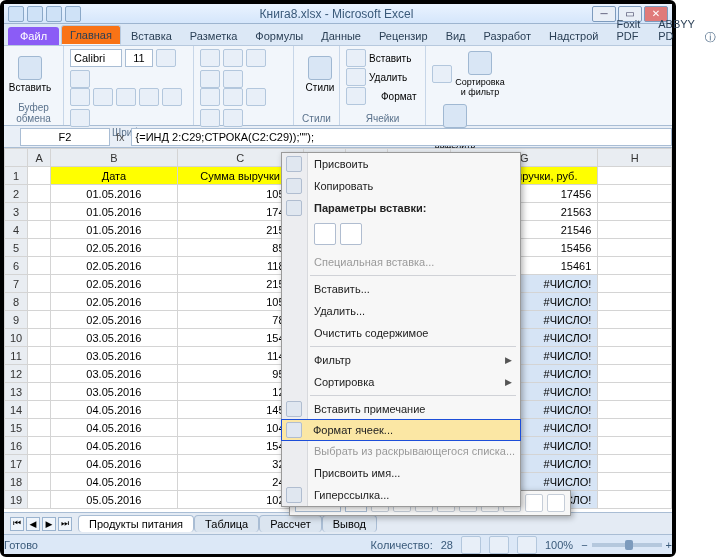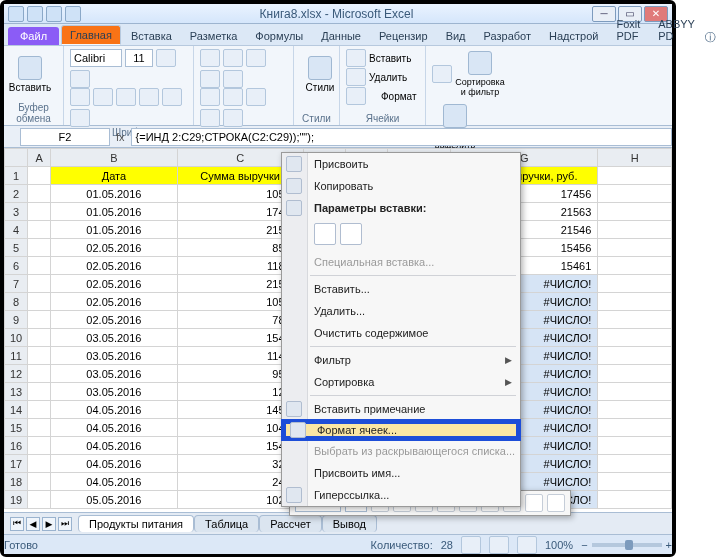--- a/index.html
+++ b/index.html
@@ -57,21 +57,21 @@
 .statusbar .right { margin-left:auto; display:flex; gap:8px; align-items:center; }
 .zoom { display:flex; align-items:center; gap:4px; }
 .slider { width:70px; height:4px; background:#b5c8dd; position:relative; }
 .slider::after { content:""; position:absolute; left:33px; top:-3px; width:8px; height:10px; background:#7d9bbd; border-radius:2px; }
 
 .ctxmenu { position:absolute; left:277px; top:148px; width:240px; background:#f7f7f7; border:1px solid #9a9a9a; box-shadow:2px 2px 6px rgba(0,0,0,.3); z-index:50; }
 .ctxmenu .iconcol { position:absolute; left:0; top:0; bottom:0; width:26px; background:#ecedf0; border-right:1px solid #d7d9dd; }
 .ctxitem { position:relative; height:22px; display:flex; align-items:center; padding-left:32px; font-size:11px; color:#222; cursor:pointer;}
 .ctxitem.disabled { color:#9a9a9a; }
 .ctxitem.header { font-weight:bold; cursor:default; }
-.ctxitem.hover { background:#fbe7a4; border:5px solid #1d4ed8; margin:-1px; padding-left:31px; }
+.ctxitem.hover { background:#fbe7a4; border:1px solid #1d4ed8; margin:-1px; padding-left:31px; }
 .ctxsep { height:1px; background:#d0d2d7; margin:2px 4px 2px 28px; }
 .ctxicon { position:absolute; left:4px; width:16px; height:16px; background:#e0e7f0; border:1px solid #b0bdd0; border-radius:2px; }
 .ctxarrow { margin-left:auto; margin-right:8px; font-size:9px; color:#555; }
 .pasteicons { display:flex; gap:4px; padding:4px 0 6px 32px; }
 .pasteicons .pi { width:22px; height:22px; border:1px solid #b0bdd0; background:#fff; border-radius:2px; }
 
 .minitoolbar { position:absolute; left:285px; top:486px; background:#f7f7f7; border:1px solid #9a9a9a; box-shadow:2px 2px 6px rgba(0,0,0,.3); padding:3px 5px; display:flex; gap:4px; align-items:center; z-index:49; }
 .minitoolbar .mtb { width:18px; height:18px; border:1px solid #c5cdd8; background:#fff; border-radius:2px; cursor:pointer;}
 .minitoolbar .fontsel { width:46px; height:18px; border:1px solid #a9bdd4; background:#fff; font-size:10px; display:flex; align-items:center; padding:0 2px;}
 </style>

